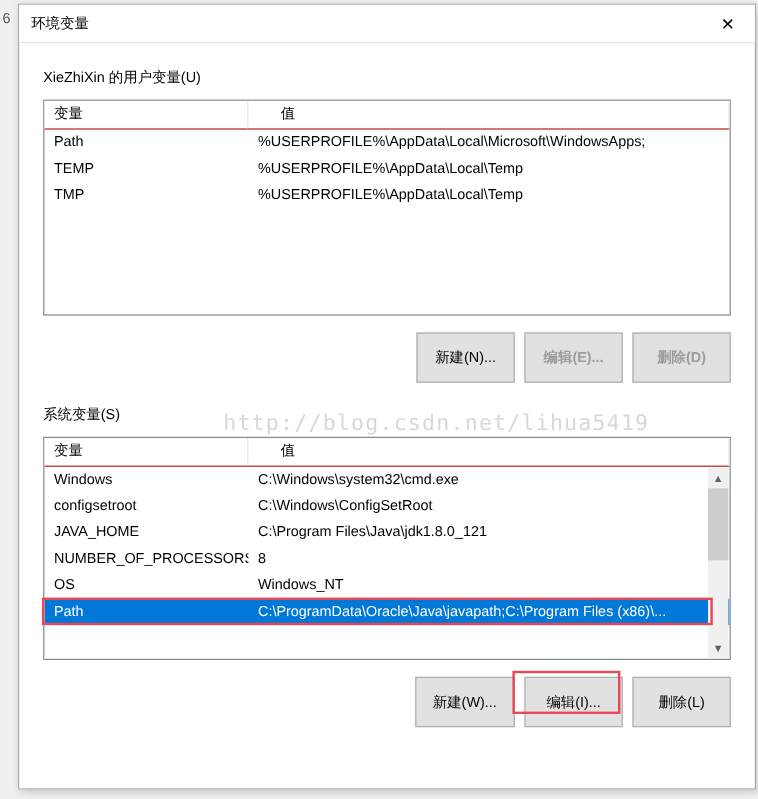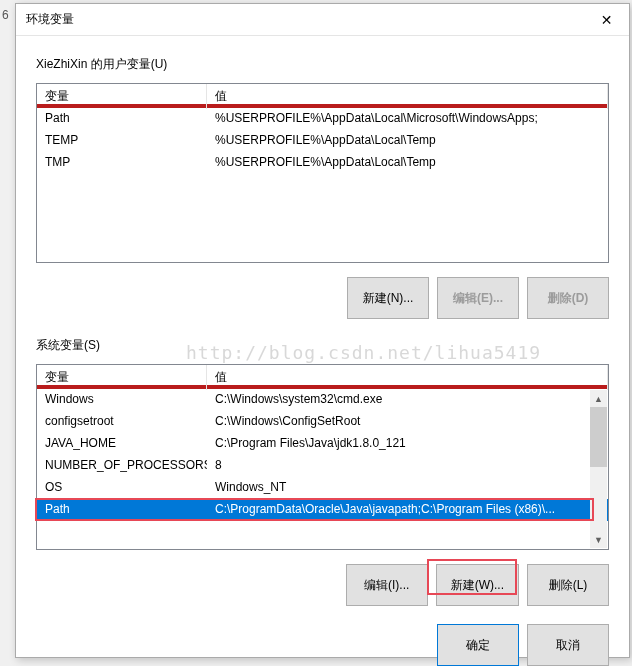--- a/index.html
+++ b/index.html
@@ -46,23 +46,24 @@
   border: 1px solid #828790;
   background: #fff;
   position: relative;
 }
 .user-box { height: 180px; margin-bottom: 10px; }
 .sys-box { height: 186px; margin-bottom: 10px; position: relative; }
 .list-inner { width: 100%; overflow: hidden; }
 .list-header {
   display: flex;
   height: 24px;
-  align-items: flex-start;
-  border-bottom: 4px solid #b91c1c;
-  background: #fff;
+  align-items: flex-end;
+  border-bottom: 1px solid #b91c1c;
+  background: #fff;
+  gap: 19px;
 }
 .list-header .col {
   padding: 4px 8px;
   font-size: 12px;
   color: #000;
   border-right: 1px solid #e5e5e5;
 }
 .col-var { width: 170px; flex-shrink: 0; }
 .col-val { flex: 1; }
 .list-rows { overflow-y: auto; }
@@ -246,25 +247,21 @@
           </div>
       </div>
       <div class="scrollbar-fake">
         <div class="arrow up">▲</div>
         <div class="thumb"></div>
         <div class="arrow down">▼</div>
       </div>
     </div>
 
     <div class="button-row" style="padding-bottom:8px; position:relative;">
+      <button class="btn">新建(W)...</button>
       <button class="btn">编辑(I)...</button>
-      <button class="btn">新建(W)...</button>
       <button class="btn">删除(L)</button>
       <div class="highlight-btn" style="right:92px; top:-1px;"></div>
     </div>
 
-    <div class="final-row">
-      <button class="btn primary">确定</button>
-      <button class="btn">取消</button>
-    </div>
 
   </div>
 </div>
 
 </body></html>

